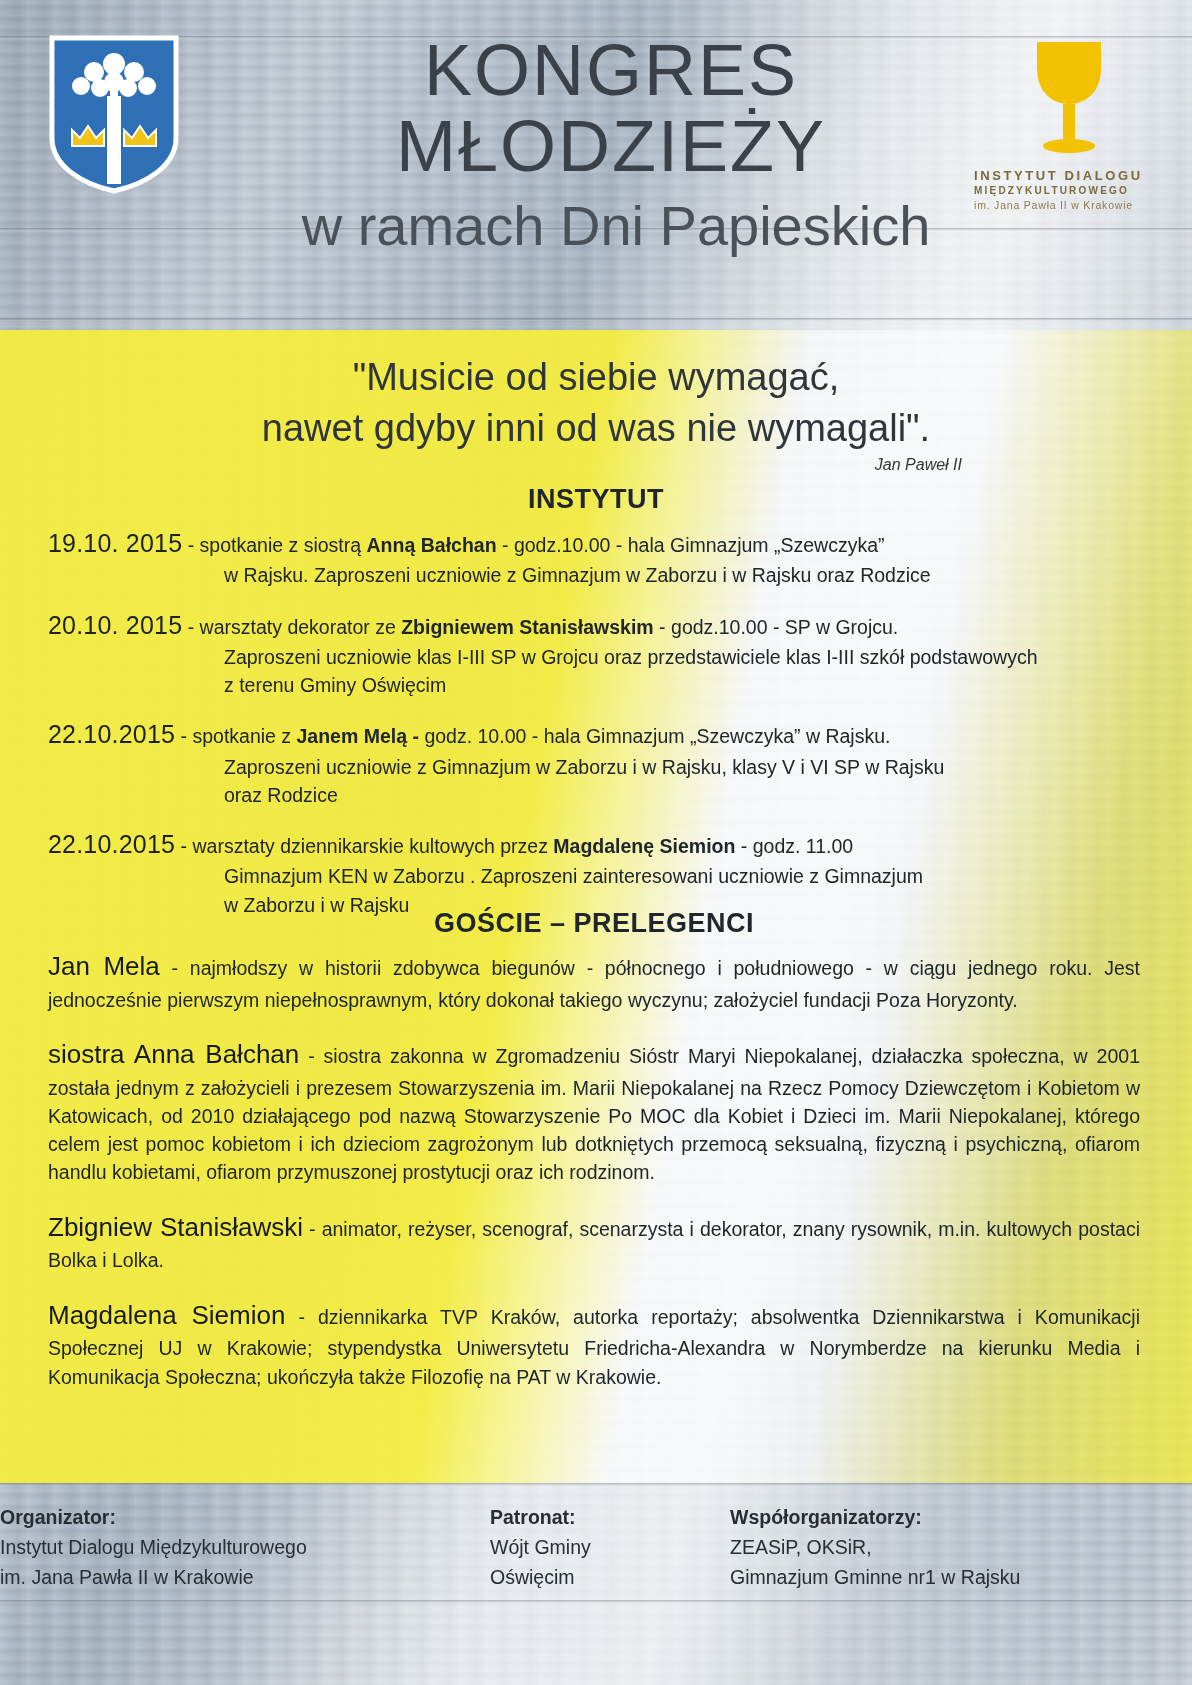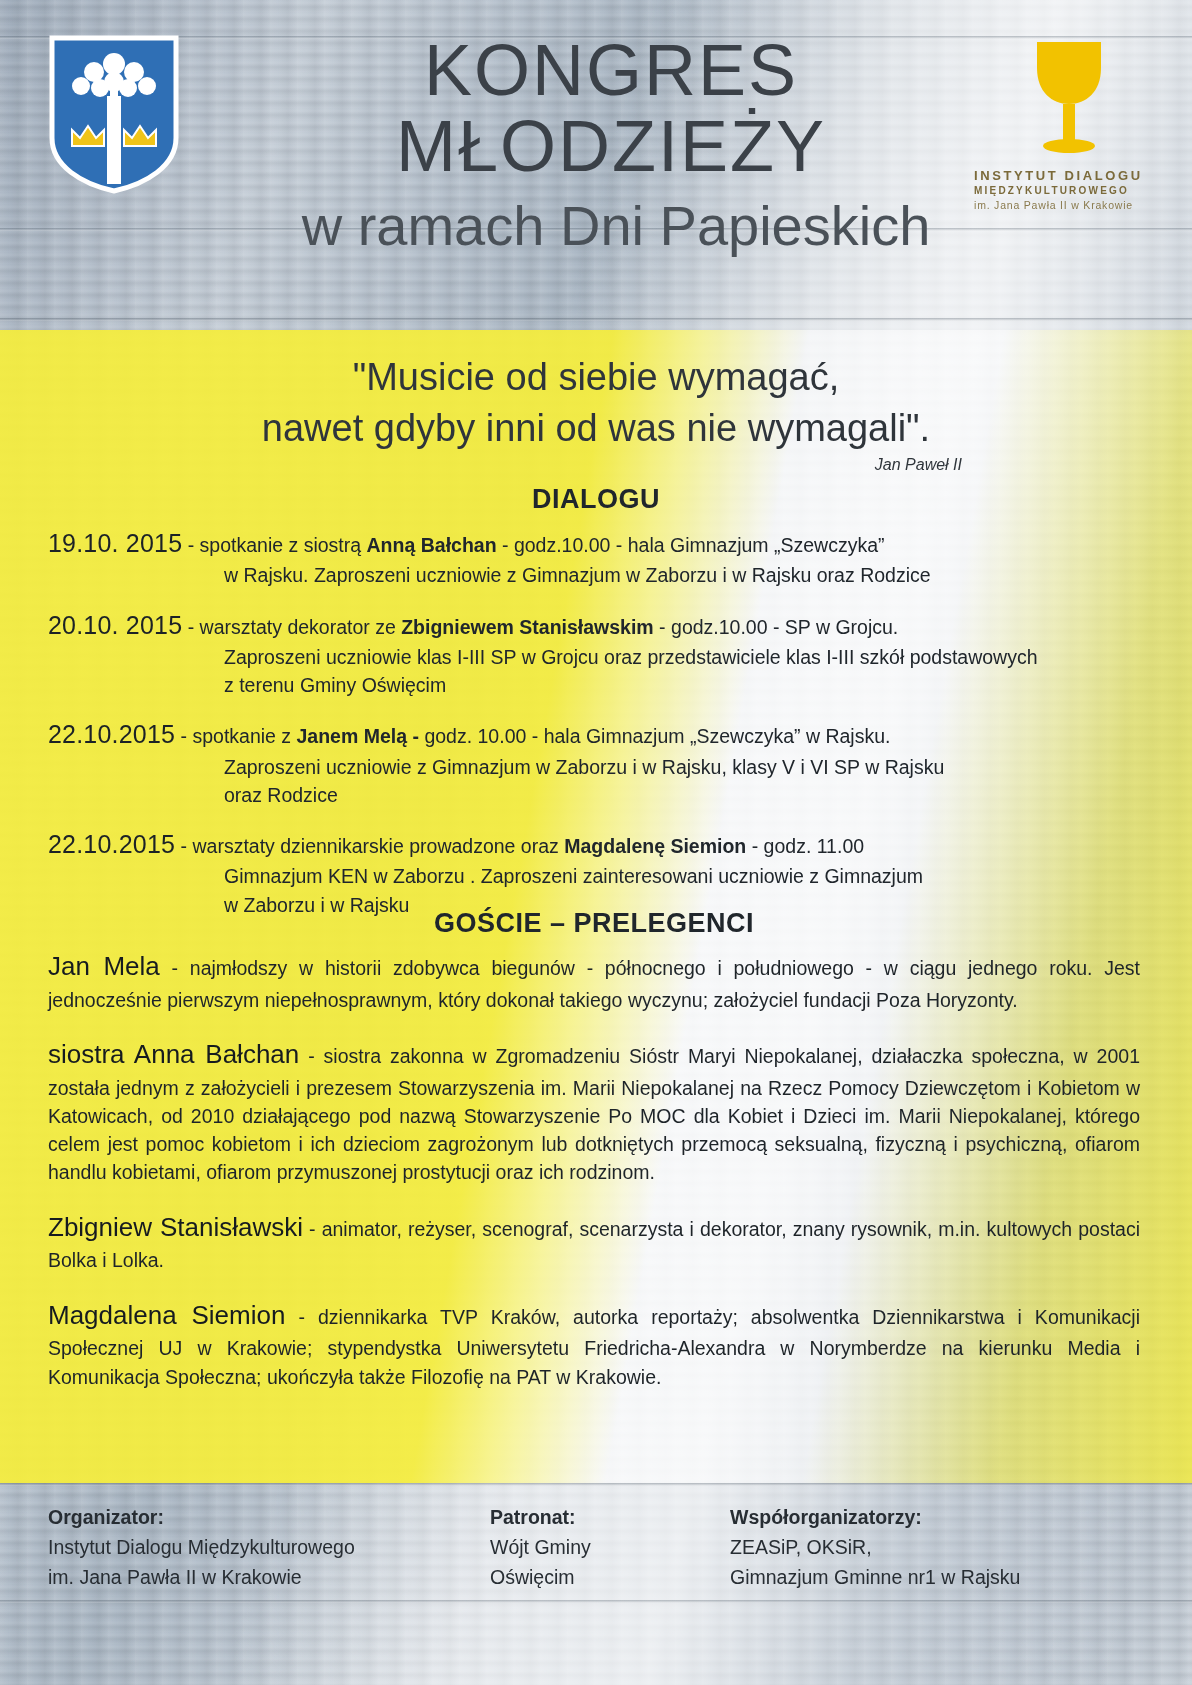--- a/index.html
+++ b/index.html
@@ -110,21 +110,21 @@
   
   .guests { position: absolute; left: 0; top: 948px; width: 1192px; padding: 0 52px 0 48px; }
   .gp { font-size: 19.5px; color: #1e2429; line-height: 1.45; text-align: justify; margin-bottom: 22px; }
   .gname { font-size: 26px; color: #161b1f; }
 
   
   .footer { position: absolute; left: 0; top: 1488px; width: 1192px; height: 197px; }
   .fcols { position: absolute; left: 0; top: 14px; width: 1192px; display: flex; }
   .fcol { font-size: 19.5px; color: #272d33; line-height: 1.55; }
   .fcol .fh { font-weight: 700; }
-  .fc1 { width: 490px; padding-left: 48px; }
+  .fc1 { width: 490px; }
   .fc2 { width: 240px; }
   .fc3 { width: 430px; }
 </style>
 </head>
 <body>
 
 <div class="poster">
 
   <div class="wash"></div>
 
@@ -178,21 +178,21 @@
   </div>
 
   <div class="body-band"></div>
 
   <div class="quote-box">
     <div class="quote-l">"Musicie od siebie wymagać,</div>
     <div class="quote-l">nawet gdyby inni od was nie wymagali".</div>
     <div class="quote-author">Jan Paweł II</div>
   </div>
 
-  <div class="section-title program">DIALOGU</div>
+  <div class="section-title program">INSTYTUT</div>
 
   <div class="program">
 
     <div class="prow">
       <div class="line first">
         <span class="dt">19.10. 2015</span><span> - spotkanie z siostrą </span><b>Anną Bałchan</b><span> - godz.10.00 - hala Gimnazjum „Szewczyka”</span>
       </div>
       <div class="line ind">w Rajsku. Zaproszeni uczniowie z Gimnazjum w Zaborzu i w Rajsku oraz Rodzice</div>
     </div>
 
@@ -207,21 +207,21 @@
     <div class="prow">
       <div class="line first">
         <span class="dt">22.10.2015</span><span> - spotkanie z </span><b>Janem Melą -</b><span> godz. 10.00 - hala Gimnazjum „Szewczyka” w Rajsku.</span>
       </div>
       <div class="line ind">Zaproszeni uczniowie z Gimnazjum w Zaborzu i w Rajsku, klasy V i VI SP w Rajsku</div>
       <div class="line ind2">oraz Rodzice</div>
     </div>
 
     <div class="prow">
       <div class="line first">
-        <span class="dt">22.10.2015</span><span> - warsztaty dziennikarskie prowadzone oraz </span><b>Magdalenę Siemion</b><span> - godz. 11.00</span>
+        <span class="dt">22.10.2015</span><span> - warsztaty dziennikarskie kultowych przez </span><b>Magdalenę Siemion</b><span> - godz. 11.00</span>
       </div>
       <div class="line ind">Gimnazjum KEN w Zaborzu . Zaproszeni zainteresowani uczniowie z Gimnazjum</div>
       <div class="line ind2">w Zaborzu i w Rajsku</div>
     </div>
   </div>
 
   <div class="section-title guests">GOŚCIE – PRELEGENCI</div>
 
   <div class="guests">
     <div class="gp">

